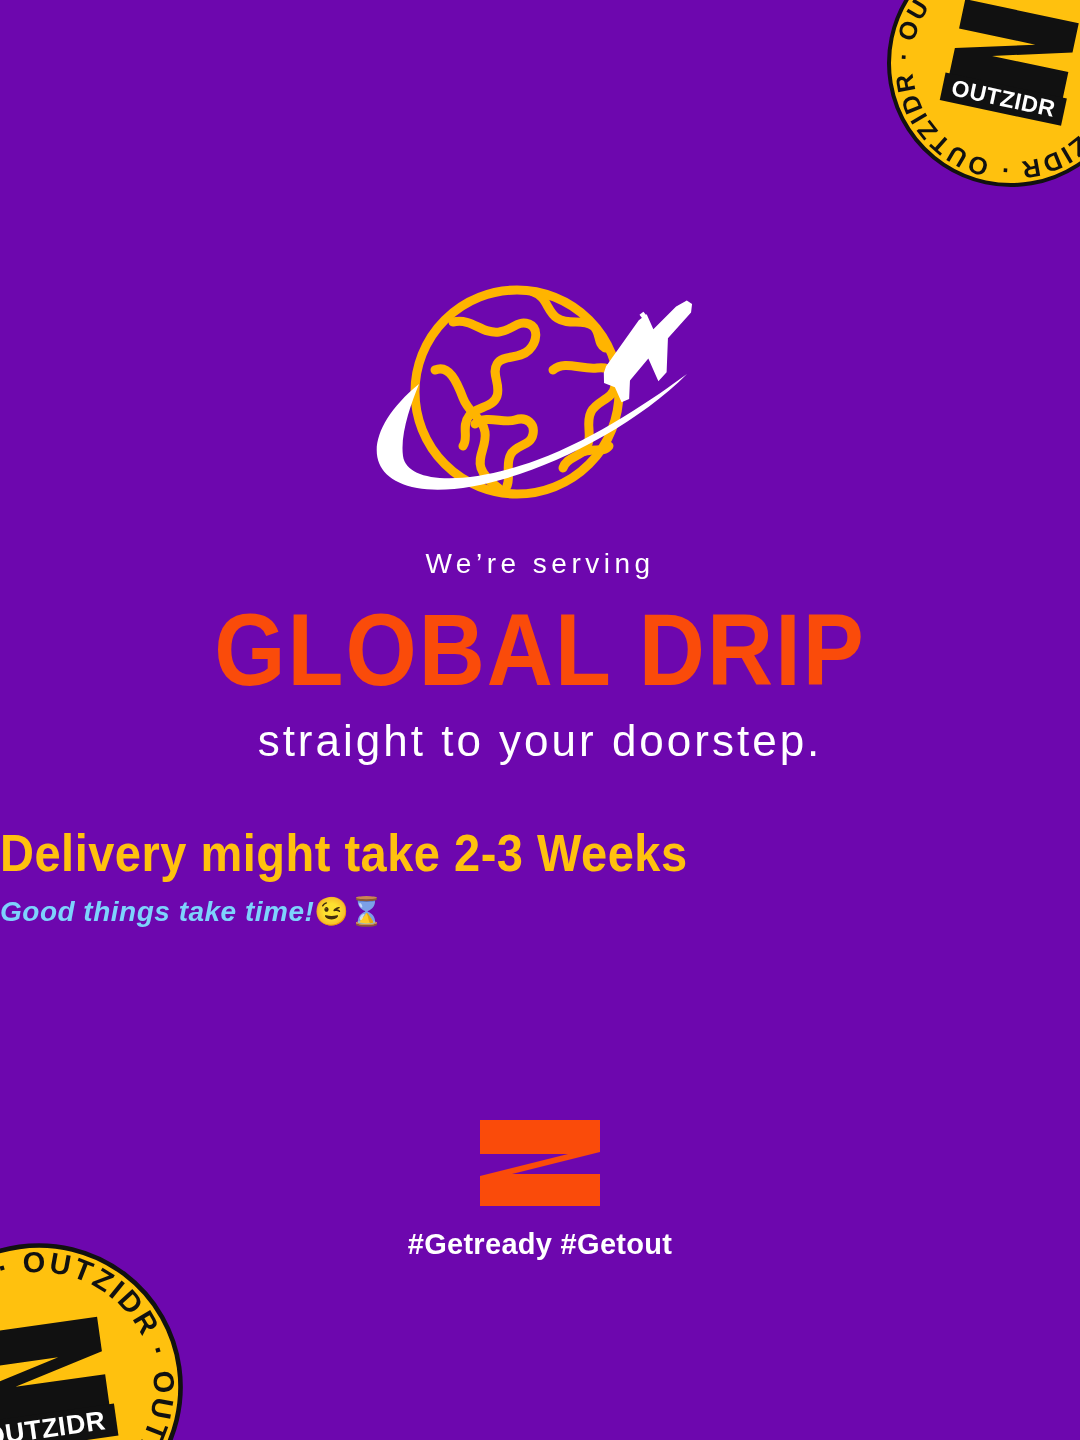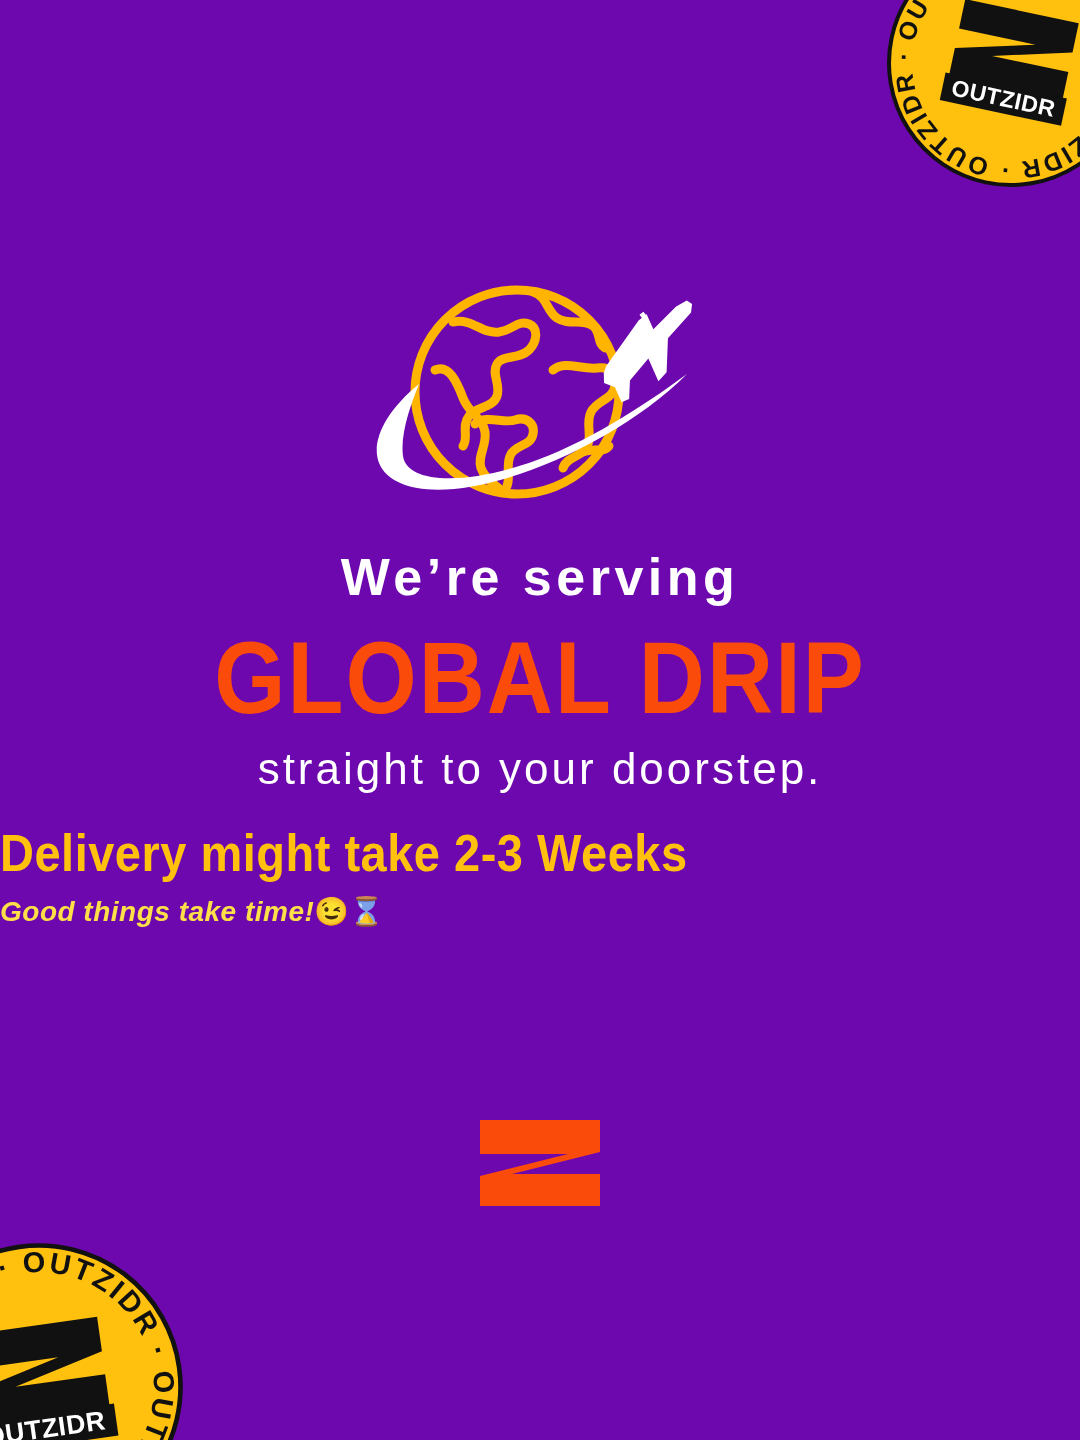--- a/index.html
+++ b/index.html
@@ -32,22 +32,22 @@
 
   
   #copy {
     position:absolute;
     left:0; top:548px;
     width:1080px;
     text-align:center;
   }
   #headline-pre {
     color:#FFFFFF;
-    font-size:52px;
-    font-weight:700;
+    font-size:28px;
+    font-weight:400;
     letter-spacing:4.5px;
     line-height:1.15;
   }
   #headline-main {
     color:#FA4B0A;
     font-size:88px;
     font-weight:900;
     letter-spacing:2px;
     line-height:1.18;
     margin-top:10px;
@@ -71,21 +71,21 @@
   }
   #delivery-main {
     color:#FFC10E;
     font-size:47px;
     font-weight:700;
     letter-spacing:0.5px;
     transform:scaleY(1.12);
     transform-origin:center top;
   }
   #delivery-sub {
-    color:#fde047;
+    color:#7dd3fc;
     font-size:28px;
     font-weight:700;
     font-style:italic;
     letter-spacing:0.5px;
     margin-top:18px;
   }
   #delivery-sub .emoji { font-style:normal; letter-spacing:0; }
 
   
   #footer {
@@ -160,20 +160,21 @@
     <div id="delivery-main">Delivery might take 2-3 Weeks</div>
     <div id="delivery-sub">
       <span>Good things take time!</span><span class="emoji">😉⌛</span>
     </div>
   </div>
 
   <div id="footer">
     <svg id="brand-logo" viewBox="0 0 124 90">
       <path d="M2 2 H122 V34 L34 56 H122 V88 H2 V58 L90 36 H2 Z" fill="#FA4B0A"></path>
     </svg>
+    <div id="hashtags">#Getready #Getout</div>
   </div>
 
   <div class="badge" id="badge-top-right">
     <svg viewBox="0 0 250 250" width="250" height="250">
       <defs>
         <path id="ringpath-tr" d="M125,125 m-99,0 a99,99 0 1,1 198,0 a99,99 0 1,1 -198,0"></path>
       </defs>
       <circle cx="125" cy="125" r="122" fill="#FFC10E" stroke="#111111" stroke-width="4"></circle>
       <text font-family="'Liberation Sans', sans-serif" font-size="25" font-weight="700" letter-spacing="2.2" fill="#111111">
         <textPath href="#ringpath-tr" startOffset="0">OUTZIDR · OUTZIDR · OUTZIDR · OUTZIDR · </textPath>

